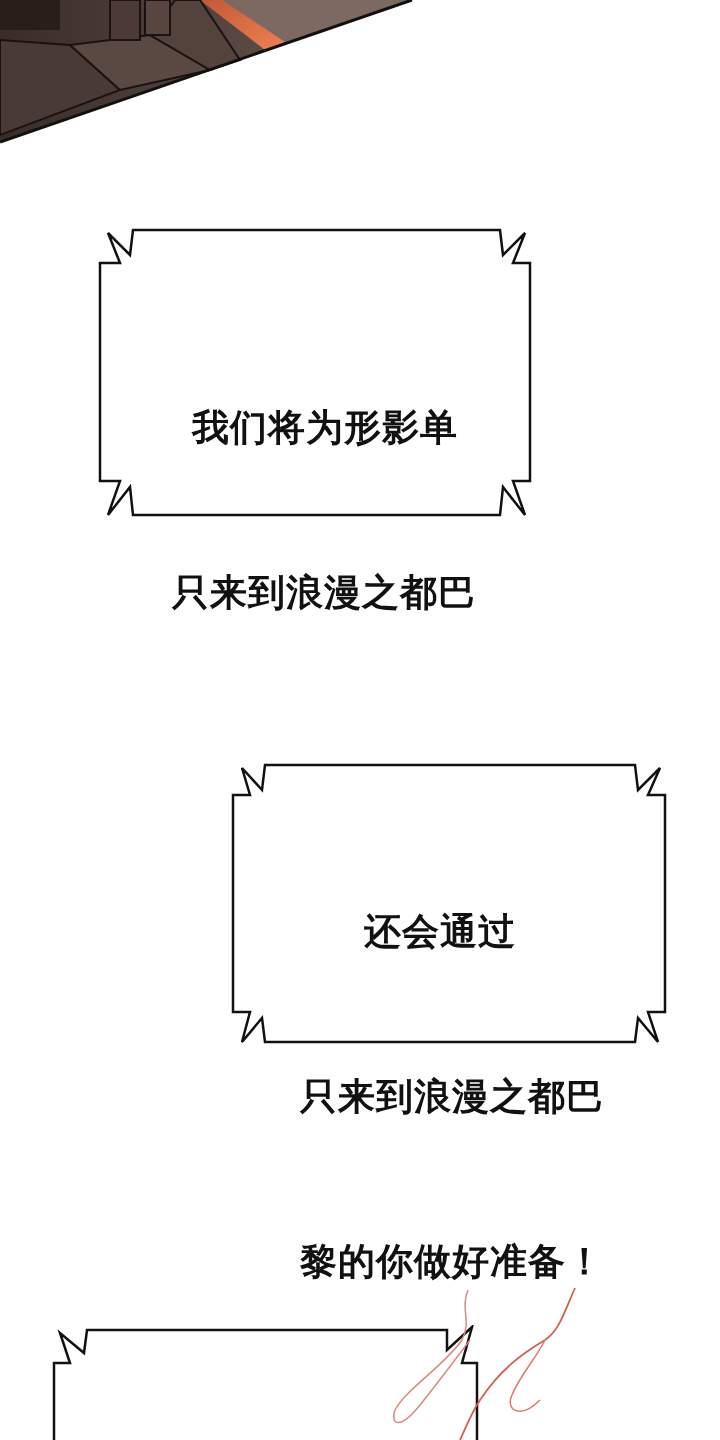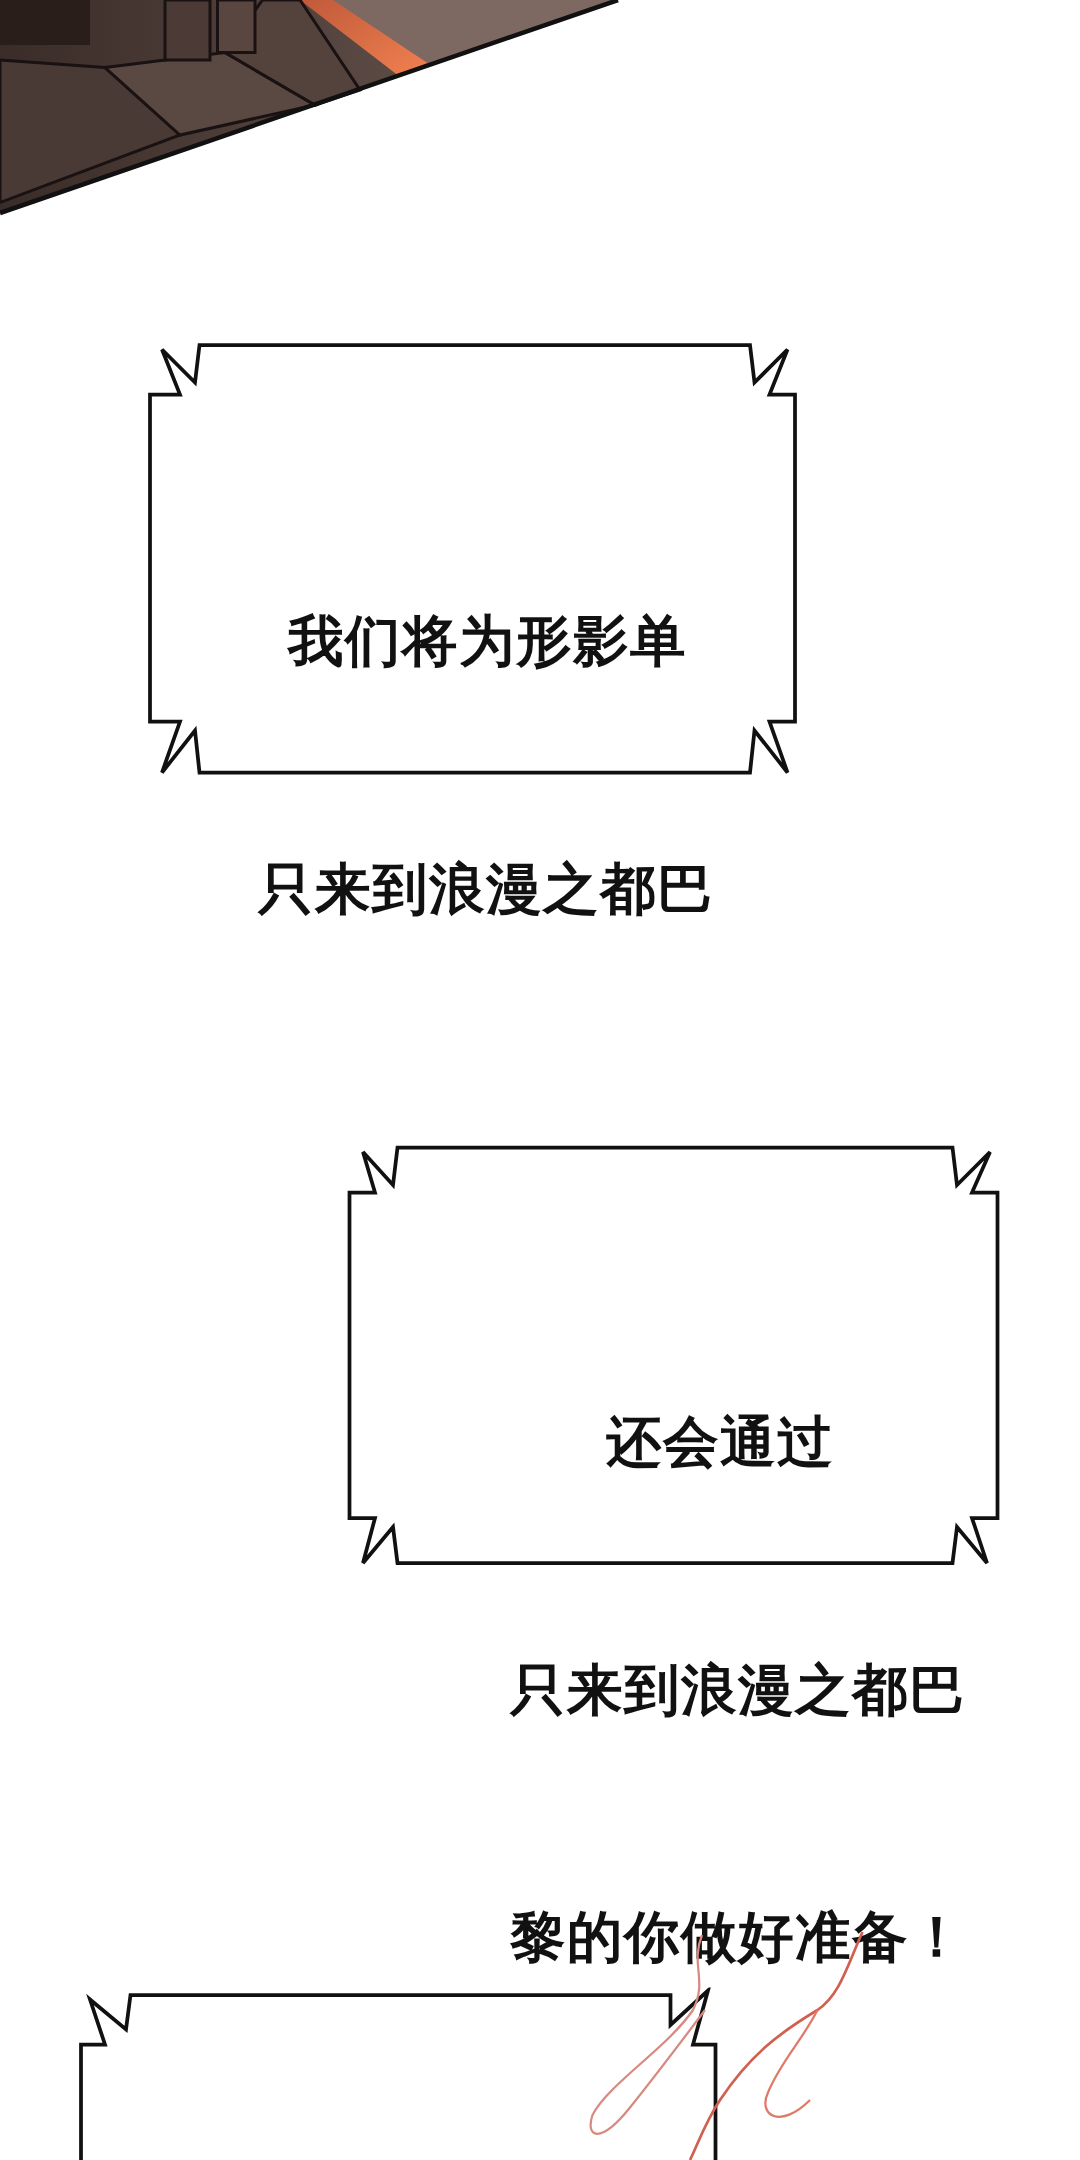--- a/index.html
+++ b/index.html
@@ -47,21 +47,21 @@
   <div class="bubble-text" style="left:62px;top:65px;width:330px;text-align:left;margin-left:12px;">
     <div style="padding-left:20px;">我们将为形影单</div>
     <div>只来到浪漫之都巴</div>
   </div>
 </div>
 
 <div class="bubble" style="left:230px;top:760px;width:440px;height:290px;">
   <svg width="440" height="290" viewBox="0 0 440 290">
     <path d="M35,5 L405,5 L408,30 L430,8 L418,35 L435,35 L435,252 L418,252 L428,282 L408,258 L405,282 L35,282 L32,258 L12,282 L20,252 L3,252 L3,35 L20,35 L12,8 L32,30 Z" fill="#fff" stroke="#111" stroke-width="2.5" stroke-linejoin="miter"></path>
   </svg>
-  <div class="bubble-text" style="left:70px;top:64px;width:330px;margin-left:40px;">
+  <div class="bubble-text" style="left:70px;top:34px;width:330px;">
     <div style="padding-left:64px;">还会通过</div>
     <div>只来到浪漫之都巴</div>
     <div>黎的你做好准备！</div>
   </div>
 </div>
 
 <div class="bubble" style="left:52px;top:1325px;width:430px;height:130px;">
   <svg width="430" height="130" viewBox="0 0 430 130">
     <path d="M35,5 L395,5 L395,25 L420,2 L410,38 L425,38 L425,130 L2,130 L2,38 L18,38 L8,8 L32,28 Z" fill="#fff" stroke="#111" stroke-width="2.5" stroke-linejoin="miter"></path>
   </svg>

